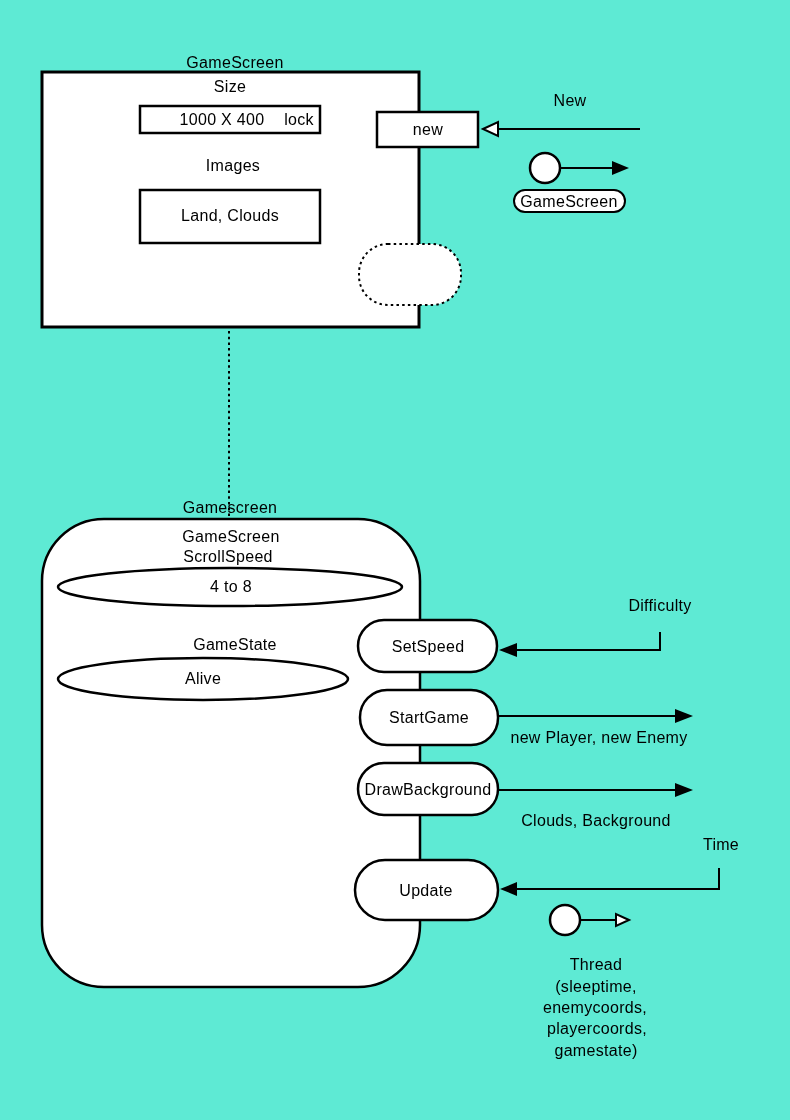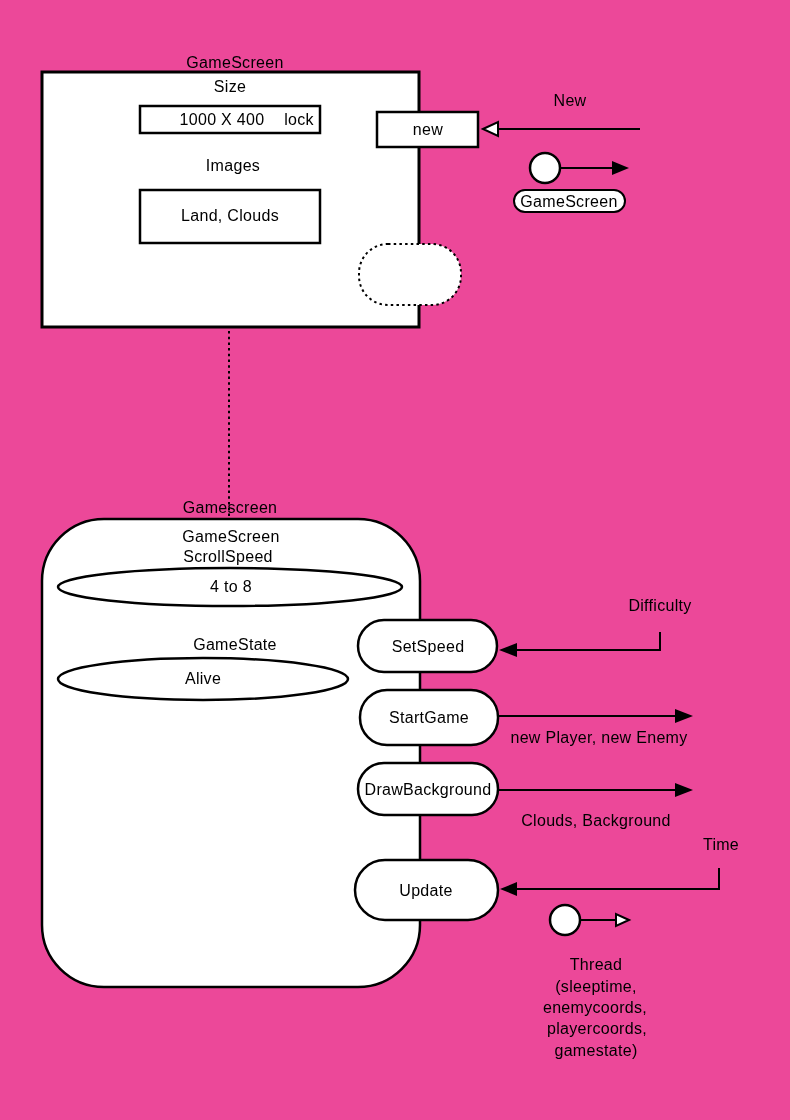--- a/index.html
+++ b/index.html
@@ -1,20 +1,20 @@
 <!DOCTYPE html>
 <html><head>
 <meta charset="utf-8">
 <style>
   html, body { margin: 0; padding: 0; background: #ffffff; }
   #canvas {
     position: relative;
     width: 790px;
     height: 1120px;
-    background: #ec4899;
+    background: #5eead4;
     font-family: "Liberation Sans", "DejaVu Sans", sans-serif;
   }
   svg text {
     font-family: "Liberation Sans", "DejaVu Sans", sans-serif;
     font-size: 16px;
     letter-spacing: 0.3px;
     fill: #000000;
   }
   svg .shape  { fill: #ffffff; stroke: #000000; }
   svg .thin   { stroke-width: 2; }

